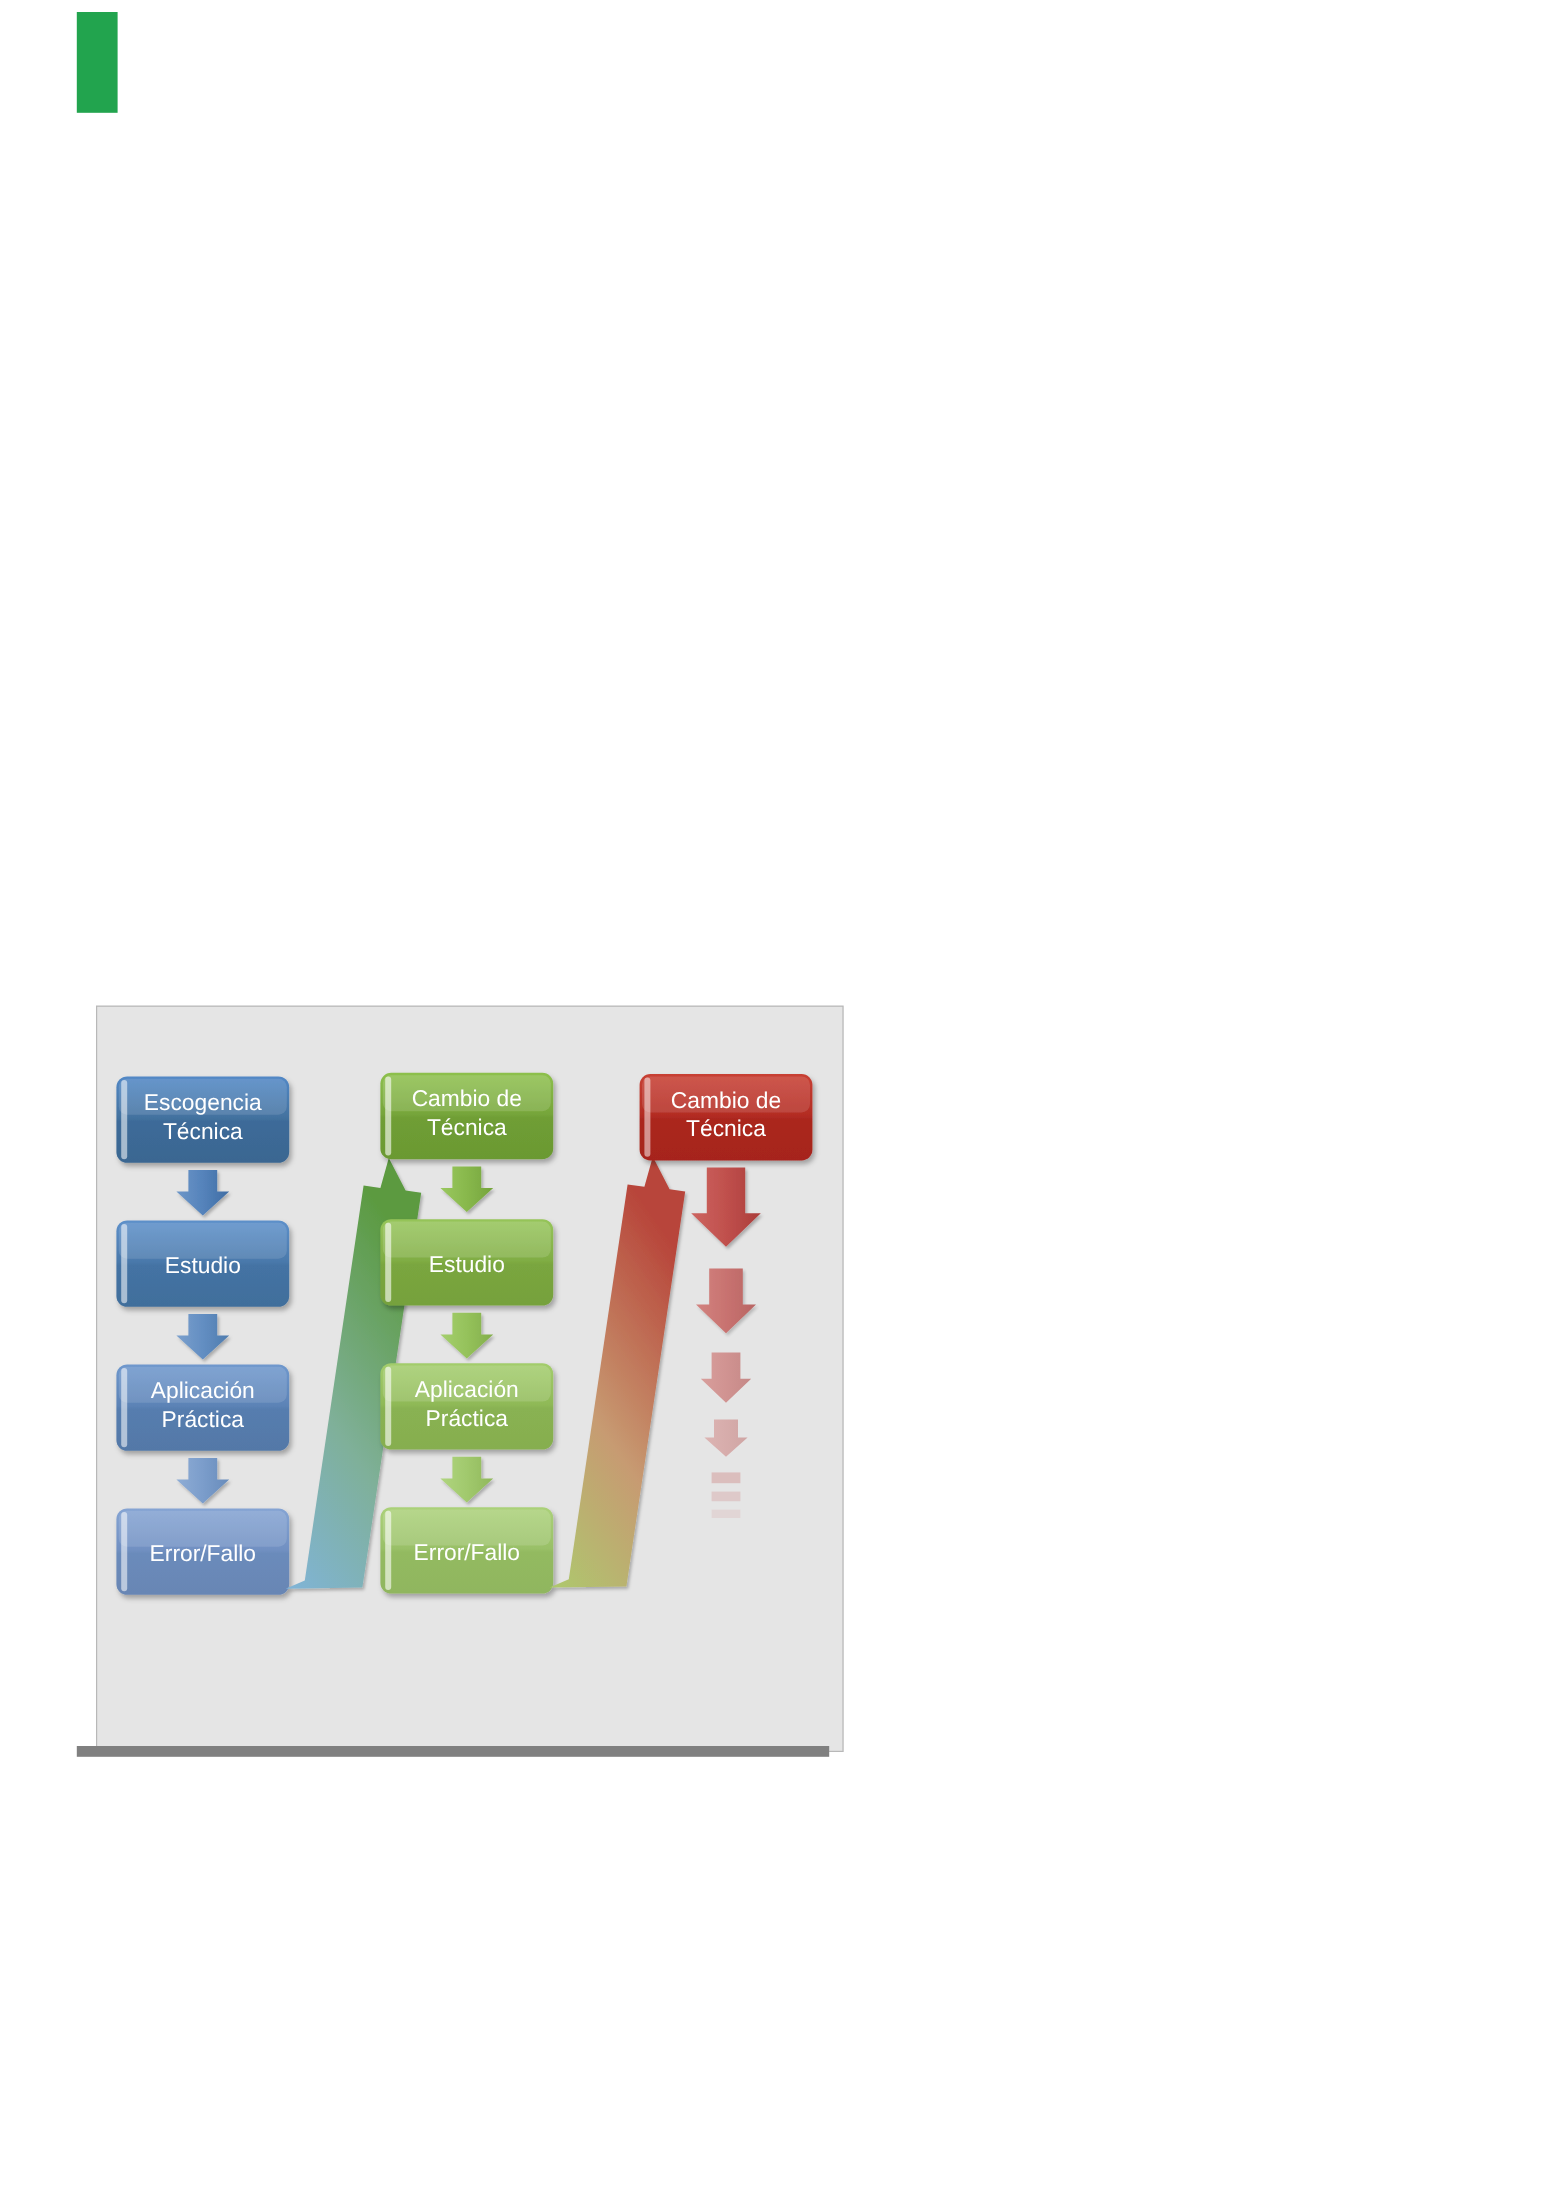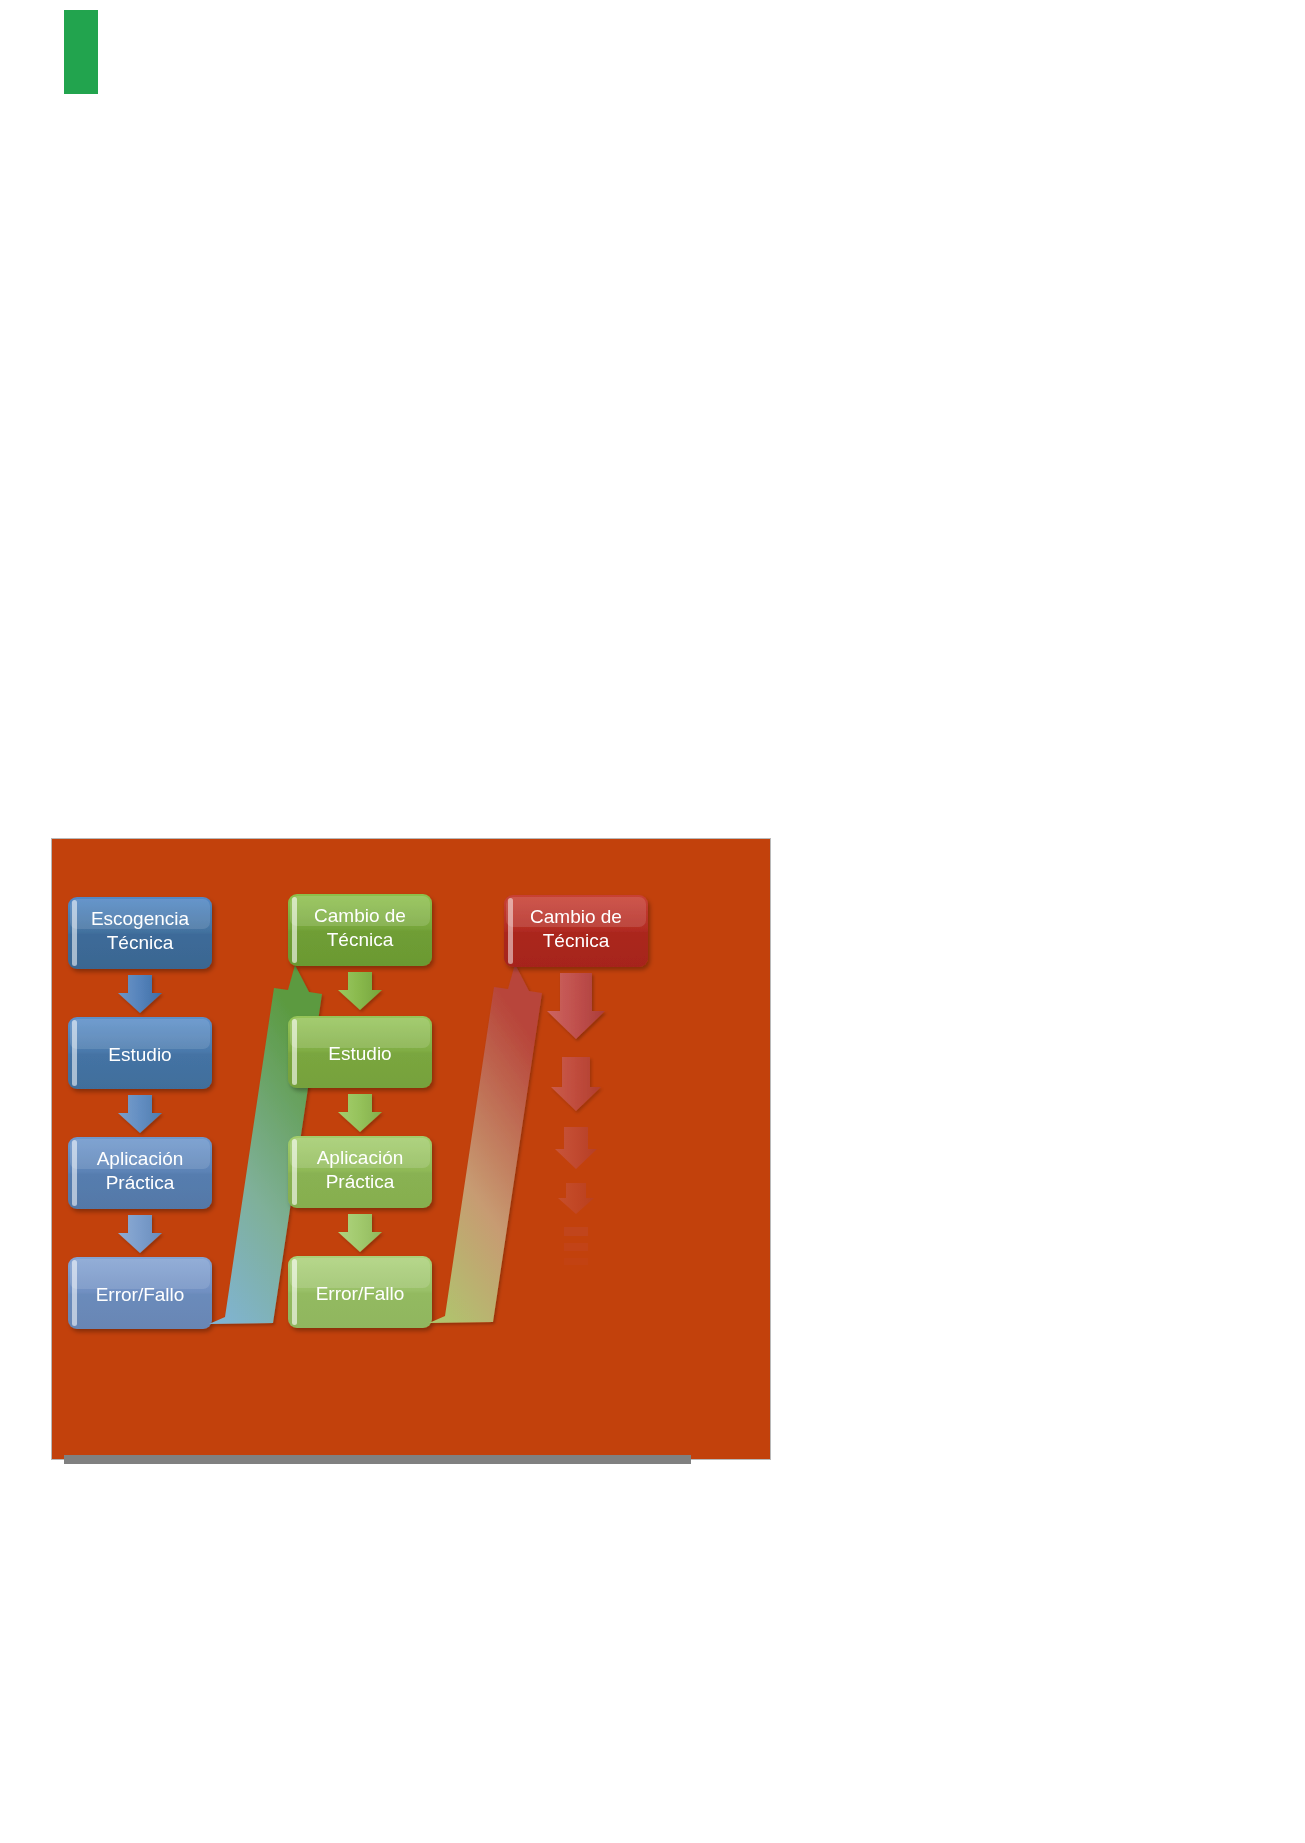--- a/index.html
+++ b/index.html
@@ -8,22 +8,22 @@
     font-family:"Liberation Sans", sans-serif;
     position:relative;overflow:hidden;
   }
   .green-accent{
     position:absolute;left:64px;top:10px;width:34px;height:84px;
     background:#22a44e;
   }
 
   
   .diagram-frame{
-    position:absolute;left:51px;top:838px;width:720px;height:622px;
-    background:#c2410c;border:1px solid #b8b8b8;box-sizing:border-box;
+    position:absolute;left:80px;top:838px;width:623px;height:622px;
+    background:#e5e5e5;border:1px solid #b8b8b8;box-sizing:border-box;
   }
   .frame-shadow{
     position:absolute;left:64px;top:1455px;width:627px;height:9px;
     background:#808080;
   }
 </style>
 </head>
 <body>
 
 <div class="green-accent"></div>

